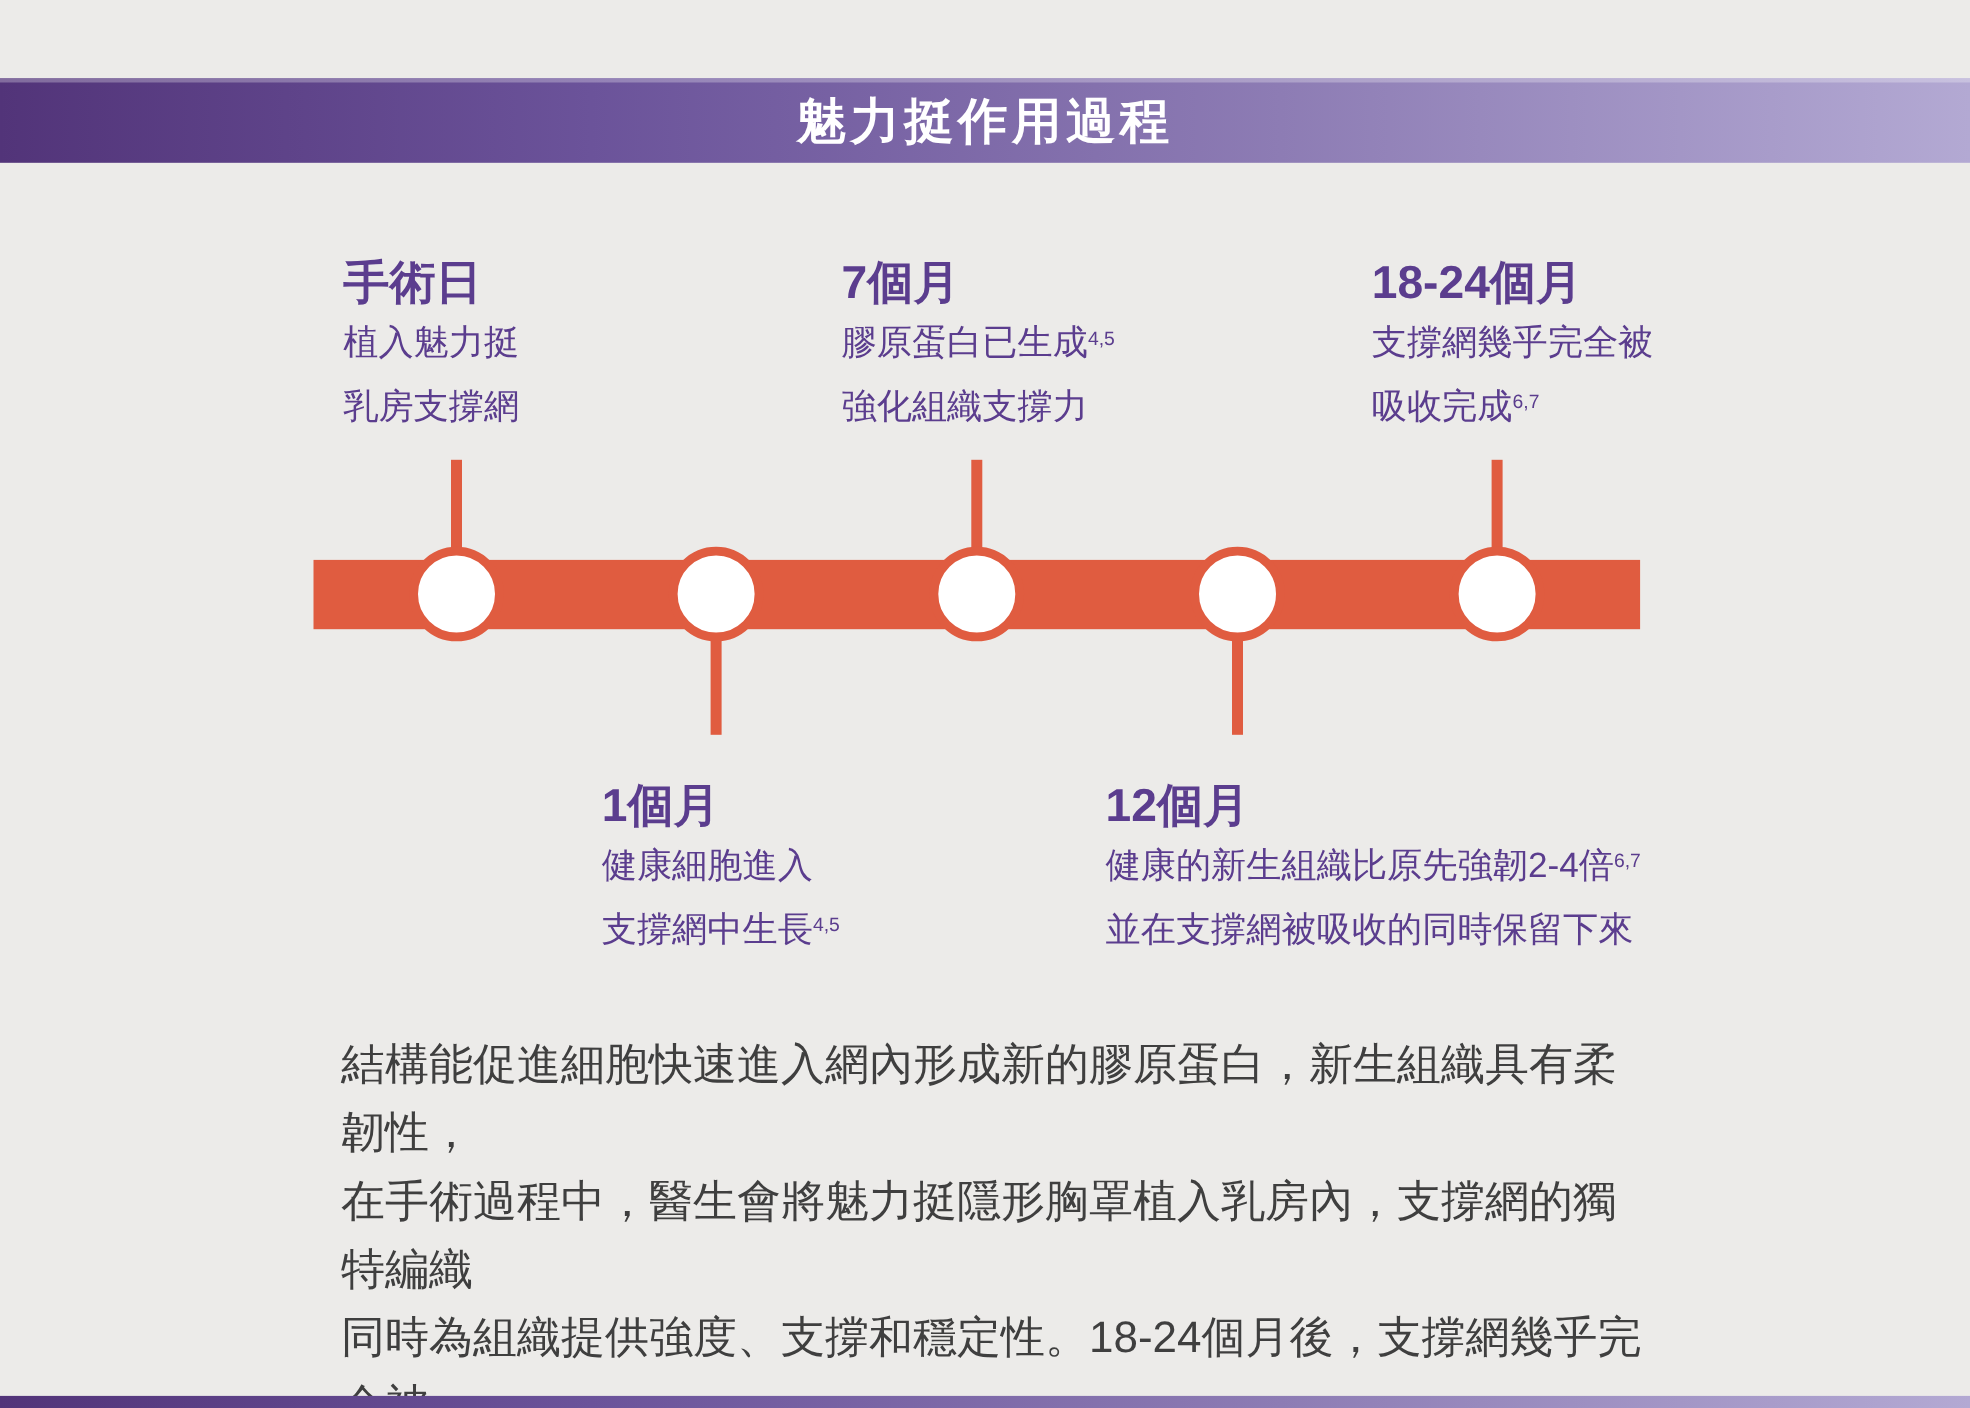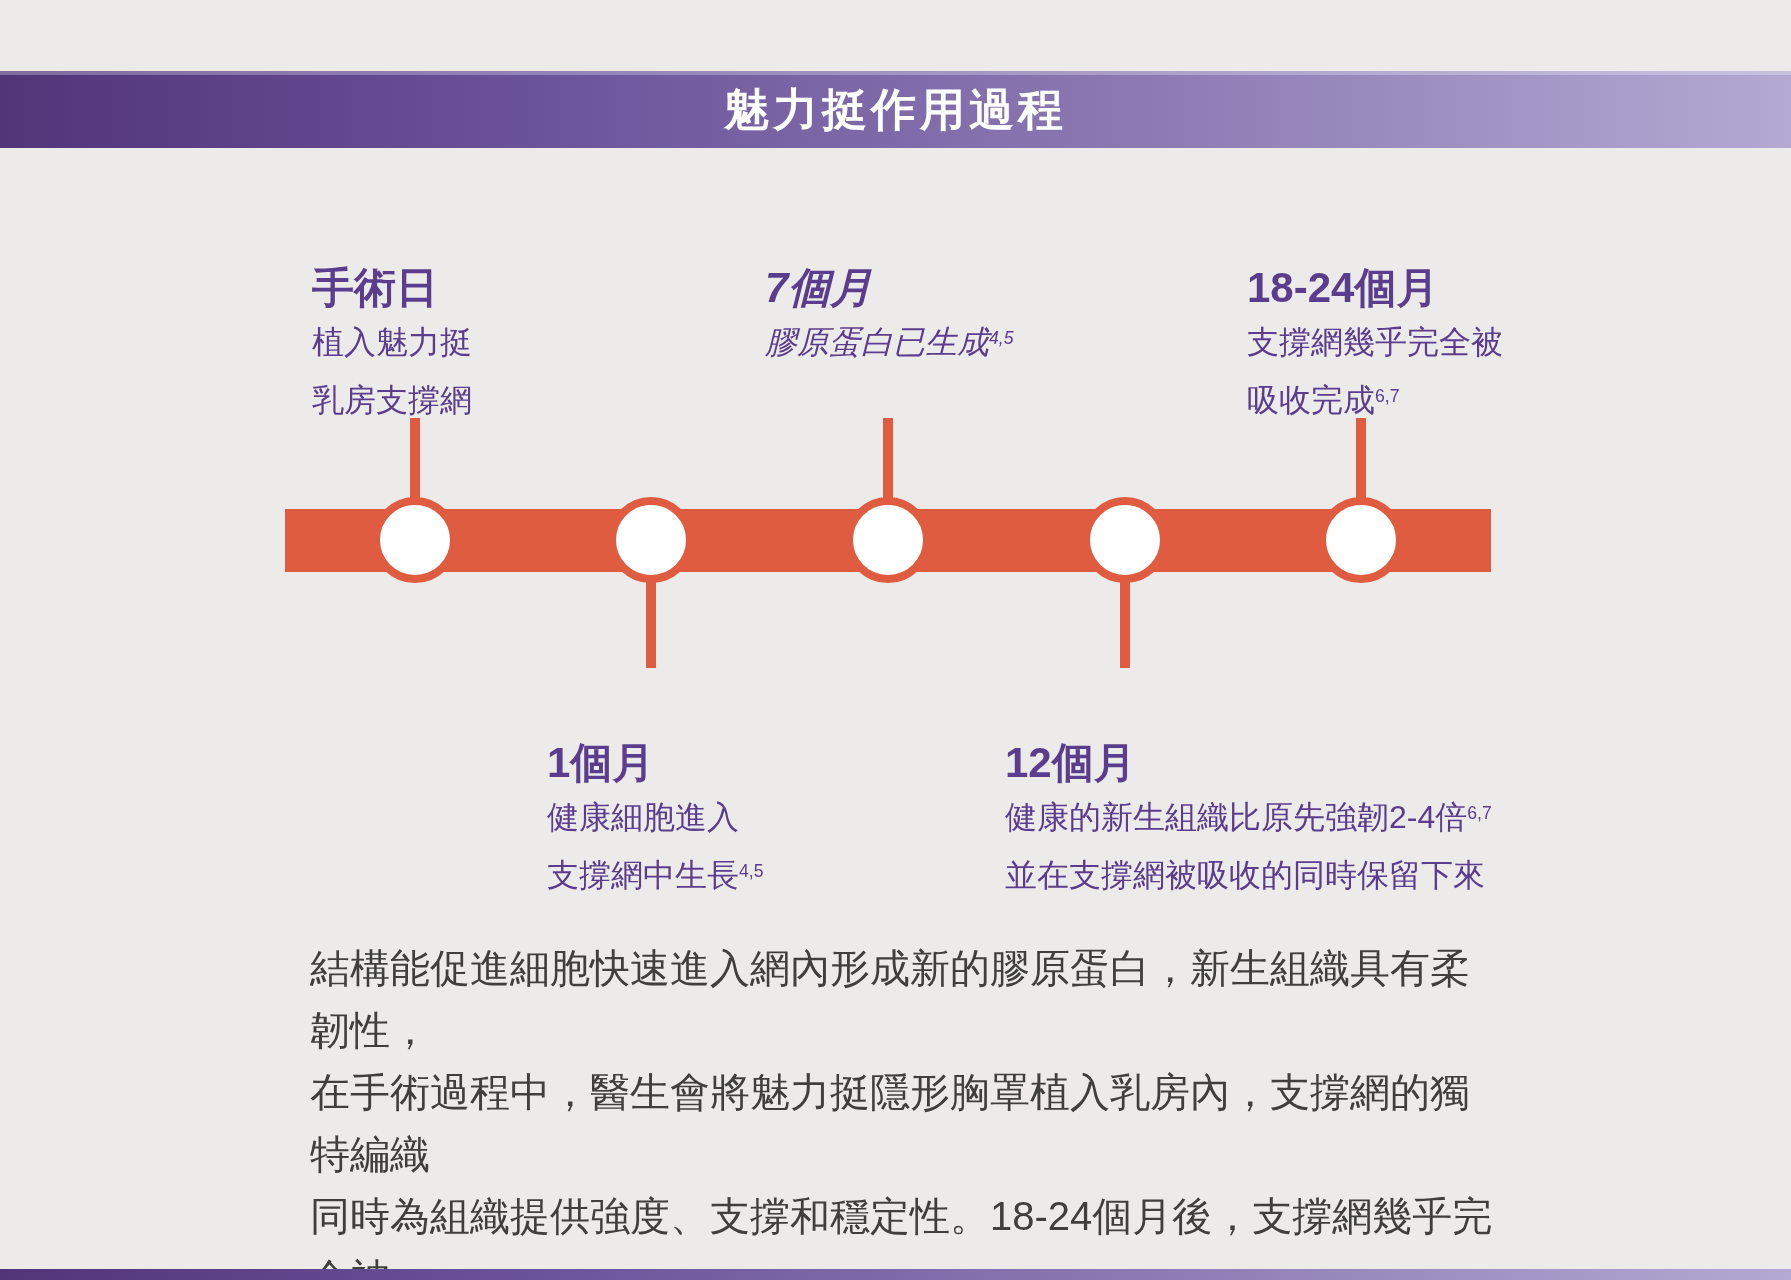--- a/index.html
+++ b/index.html
@@ -36,39 +36,38 @@
     font-size: 45px;
     font-weight: bold;
     letter-spacing: 4px;
   }
 
   
   .milestone {
     position: absolute;
     color: #5B3D8E;
     white-space: nowrap;
-    margin-top: 31px;
   }
   .milestone .m-title {
     font-size: 42px;
     font-weight: bold;
     line-height: 50px;
   }
   .milestone .m-line {
     font-size: 32px;
     line-height: 58px;
   }
   .milestone sup, .paragraph sup {
     font-size: 0.55em;
     vertical-align: 0.5em;
     line-height: 0;
   }
 
   #milestone-1 { left: 312px;  top: 232px; }
-  #milestone-3 { left: 765px;  top: 232px; font-style: italic; }
+  #milestone-3 { left: 765px;  top: 232px; }
   #milestone-5 { left: 1247px; top: 232px; }
   #milestone-2 { left: 547px;  top: 707px; }
   #milestone-4 { left: 1005px; top: 707px; }
 
   
   .timeline-bar {
     position: absolute;
     left: 285px; top: 509px;
     width: 1206px; height: 63px;
     background: #E05C40;
@@ -132,20 +131,21 @@
 
   <div class="milestone" id="milestone-1">
     <div class="m-title">手術日</div>
     <div class="m-line">植入魅力挺</div>
     <div class="m-line">乳房支撐網</div>
   </div>
 
   <div class="milestone" id="milestone-3">
     <div class="m-title">7個月</div>
     <div class="m-line">膠原蛋白已生成<sup>4,5</sup></div>
+    <div class="m-line">強化組織支撐力</div>
   </div>
 
   <div class="milestone" id="milestone-5">
     <div class="m-title">18-24個月</div>
     <div class="m-line">支撐網幾乎完全被</div>
     <div class="m-line">吸收完成<sup>6,7</sup></div>
   </div>
 
   <div class="timeline-bar"></div>
 

